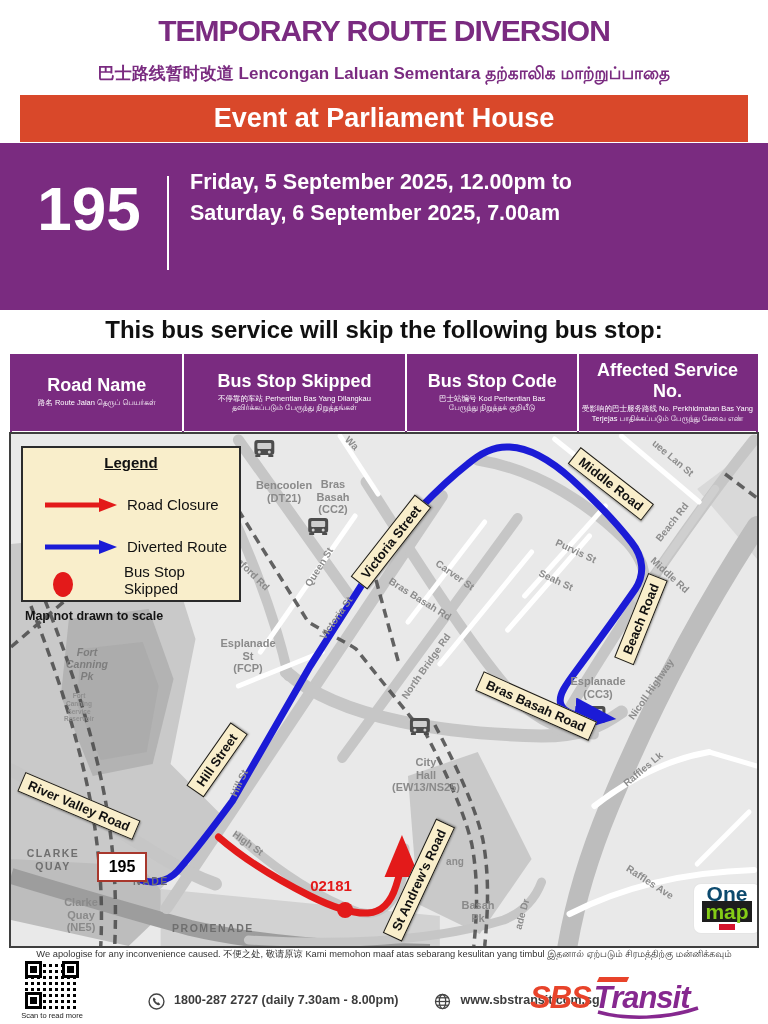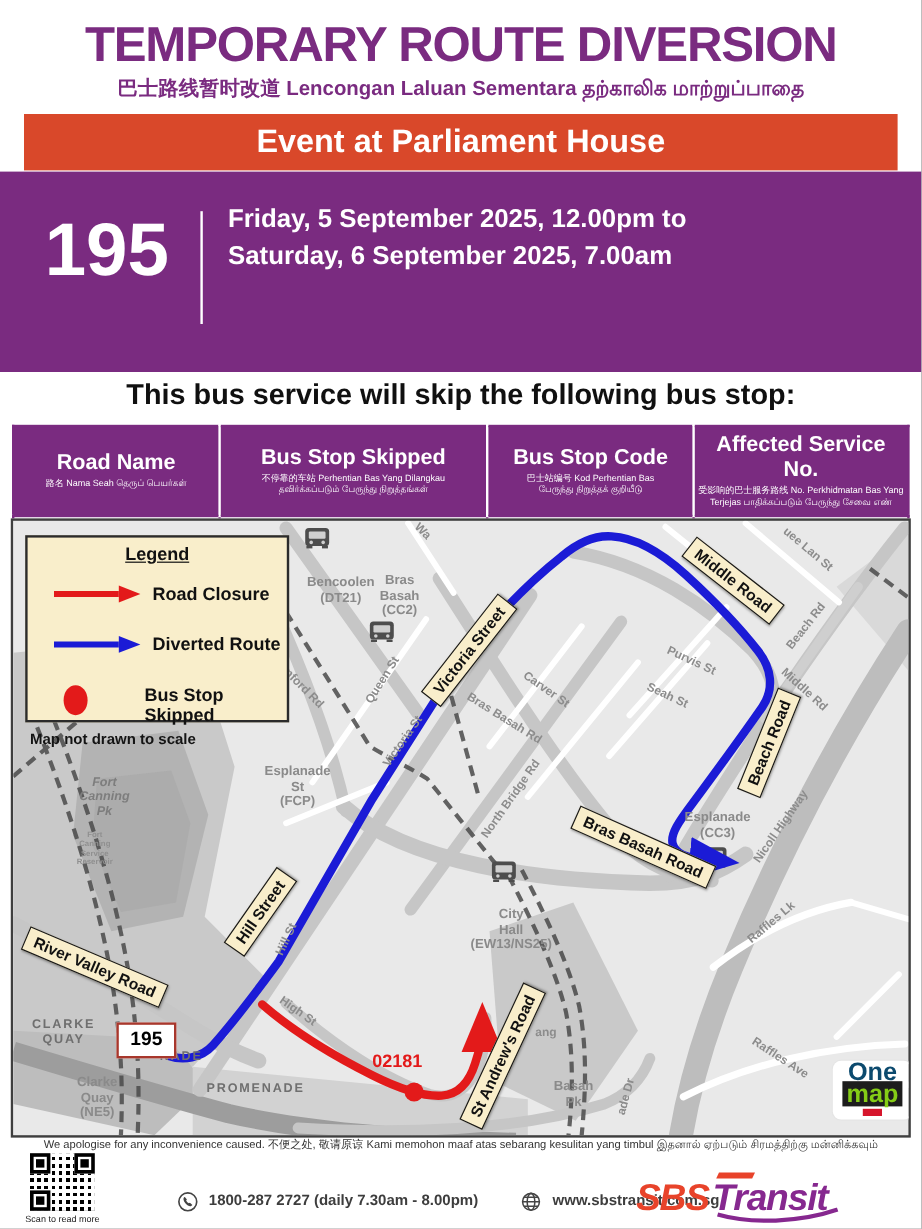--- a/index.html
+++ b/index.html
@@ -1,21 +1,21 @@
 <!DOCTYPE html>
 <html style="--purple: #7a2b80; --banner-red: #d9482a; --route-blue: #1b1bd6; --route-red: #e31a1a; --cream: #f9eecb; --sbs-red: #e8432a; --sbs-purple: #86288f;"><head>
 <meta charset="utf-8">
 <style>
   html,body{margin:0;padding:0;background:#888;}
   .page{position:relative;width:768px;height:1024px;background:#fff;margin:0 auto;overflow:hidden;
         font-family:"Liberation Sans",sans-serif;}
 
   
   .title{position:absolute;top:14px;left:0;width:100%;text-align:center;
-         font-size:41px;font-weight:800;letter-spacing:-1px;color:var(--purple);}
+         font-size:30px;font-weight:800;letter-spacing:-1px;color:var(--purple);}
   .subtitle{position:absolute;top:62px;left:0;width:100%;text-align:center;
             font-size:17px;font-weight:700;color:var(--purple);}
   .banner{position:absolute;top:95px;left:20px;right:20px;height:47px;background:var(--banner-red);
           color:#fff;display:flex;align-items:center;justify-content:center;
           font-size:27px;font-weight:700;}
 
   
   .service{position:absolute;top:143px;left:0;width:768px;height:167px;background:var(--purple);color:#fff;}
   .service-number{position:absolute;left:30px;top:30px;width:118px;text-align:center;
                   font-size:62px;font-weight:800;}
@@ -54,21 +54,21 @@
   .mlabel.road{color:#8c8c8c;font-size:10px;font-weight:700;white-space:nowrap;}
   .mlabel.place{color:#8a8a8a;font-size:11px;font-weight:700;line-height:1.15;}
   .mlabel.caps{color:#6f6f6f;font-size:10.5px;font-weight:700;letter-spacing:1.5px;line-height:1.2;}
   .mlabel.italic{color:#7d7d7d;font-size:10.5px;font-weight:700;font-style:italic;line-height:1.15;}
   .mlabel.tiny{color:#8f8f8f;font-size:6.5px;font-weight:700;line-height:1.2;}
   .mlabel.redcode{color:var(--route-red);font-size:15px;font-weight:800;}
 
   .legend{position:absolute;left:10px;top:12px;width:220px;height:156px;background:var(--cream);
           border:2px solid #2b2b2b;z-index:4;box-sizing:border-box;padding:6px 0 0 0;}
   .legend-title{text-align:center;font-size:15px;font-weight:700;text-decoration:underline;color:#111;}
-  .legend-row{display:flex;align-items:flex-start;margin:16px 0 0 18px;height:26px;font-weight:bold;}
+  .legend-row{display:flex;align-items:flex-end;margin:16px 0 0 18px;height:26px;}
   .legend-row .licon{width:86px;display:flex;align-items:center;}
   .legend-row .llabel{font-size:15px;color:#111;}
   .legend-dot{display:inline-block;width:20px;height:25px;border-radius:50%;background:var(--route-red);margin-left:12px;}
   .map-note{position:absolute;left:14px;top:175px;z-index:4;font-size:12.5px;font-weight:700;color:#141414;}
 
   .service-box{position:absolute;left:86px;top:418px;width:46px;height:26px;background:#fff;
                border:2px solid #a8372c;color:#000;font-size:16px;font-weight:700;z-index:4;
                display:flex;align-items:center;justify-content:center;}
 
   .onemap{position:absolute;left:683px;top:450px;width:66px;z-index:4;background:#fff;border-radius:7px;
@@ -124,21 +124,21 @@
     <colgroup>
         <col class="col1">
         <col class="col2">
         <col class="col3">
         <col class="col4">
       </colgroup>
     <thead>
       <tr>
         <th>
           <span class="main">Road Name</span>
-          <span class="sub">路名 Nama Seah தெருப் பெயர்கள்</span>
+          <span class="sub">路名 Route Jalan தெருப் பெயர்கள்</span>
         </th>
         <th>
           <span class="main">Bus Stop Skipped</span>
           <span class="sub">不停靠的车站 Perhentian Bas Yang Dilangkau
 தவிர்க்கப்படும் பேருந்து நிறுத்தங்கள்</span>
         </th>
         <th>
           <span class="main">Bus Stop Code</span>
           <span class="sub">巴士站编号 Kod Perhentian Bas
 பேருந்து நிறுத்தக் குறியீடு</span>
@@ -287,21 +287,21 @@
 (EW13/NS25)</span>
         <span class="mlabel place" style="left: 587px; top: 254px;">Esplanade
 (CC3)</span>
         <span class="mlabel place" style="left: 70px; top: 481px;">Clarke
 Quay
 (NE5)</span>
         <span class="mlabel place" style="left: 467px; top: 478px;">Basah
 Pk</span>
         <span class="mlabel caps" style="left: 42px; top: 426px;">CLARKE
 QUAY</span>
-        <span class="mlabel caps" style="left: 202px; top: 473px;">PROMENADE</span>
+        <span class="mlabel caps" style="left: 202px; top: 494px;">PROMENADE</span>
         <span class="mlabel caps" style="left: 140px; top: 447px;">NADE</span>
         <span class="mlabel italic" style="left: 76px; top: 230px;">Fort
 Canning
 Pk</span>
         <span class="mlabel tiny" style="left: 68px; top: 274px;">Fort
 Canning
 Service
 Reservoir</span>
         <span class="mlabel redcode" style="left: 320px; top: 451px;">02181</span>
       </div>

